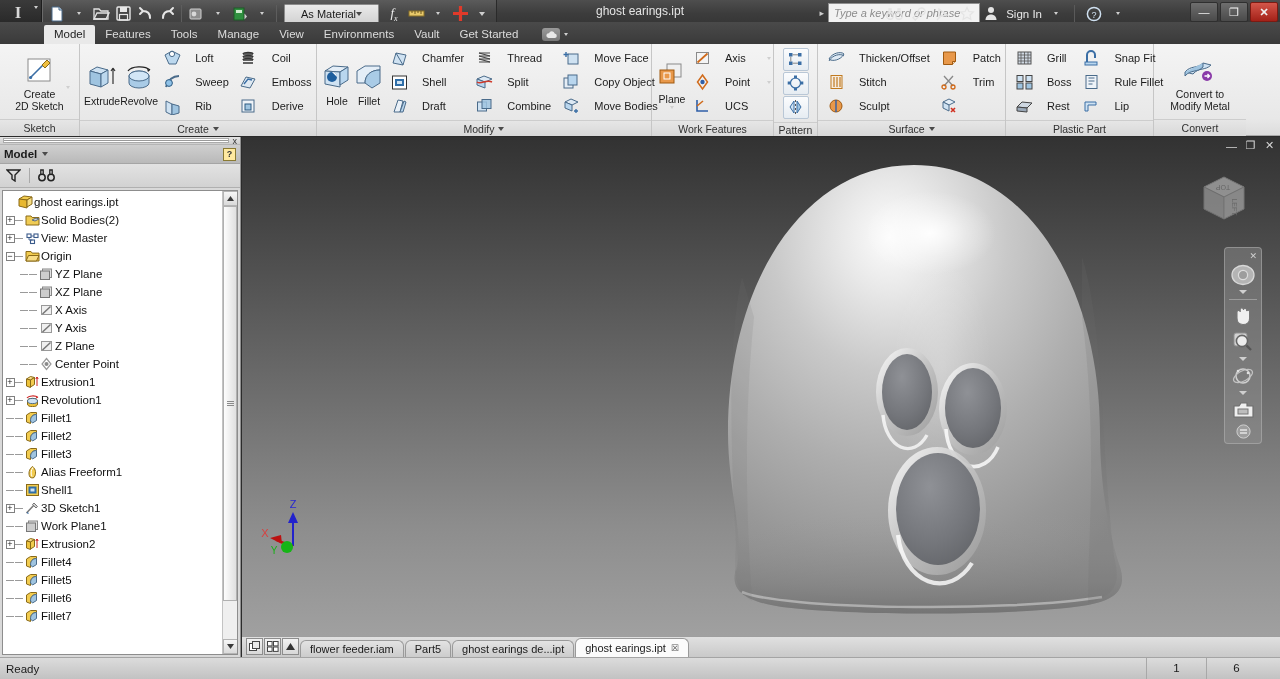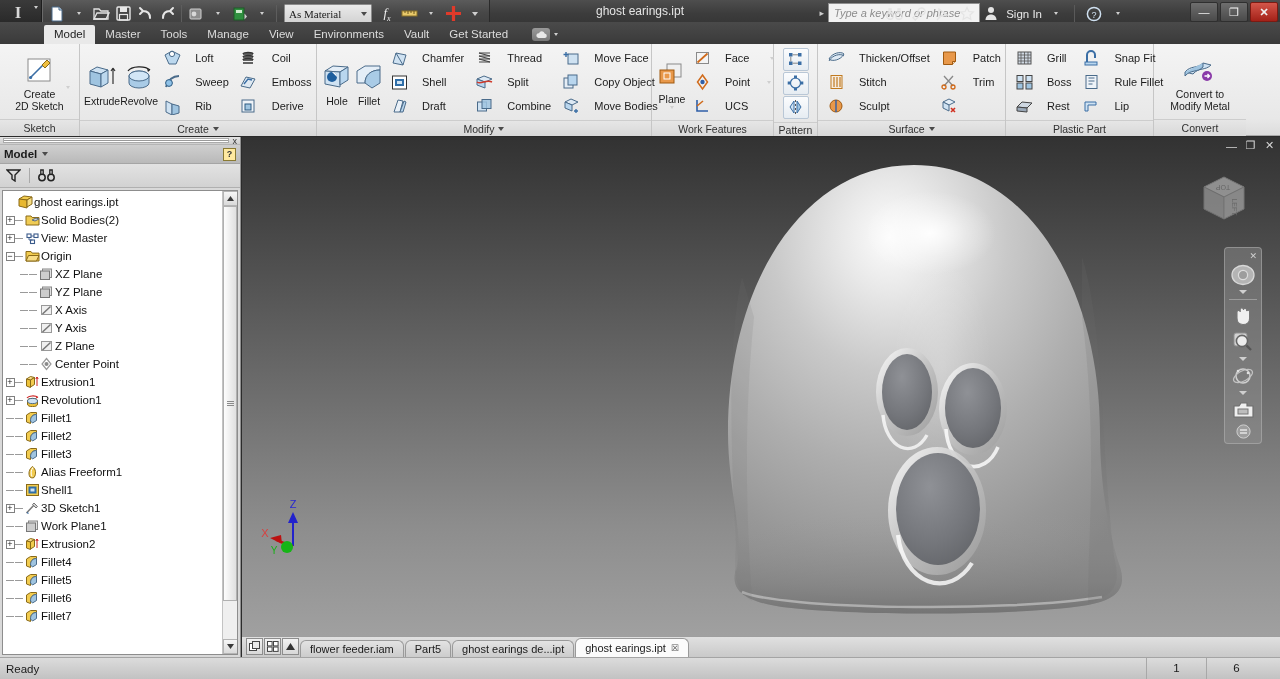--- a/index.html
+++ b/index.html
@@ -39,21 +39,21 @@
   }
   .qbtn { width:22px; height:22px; display:flex; align-items:center; justify-content:center; position:relative; }
   .qsep { width:1px; height:18px; background:#5d5d5d; margin:0 3px; }
   .caret-d { width:0;height:0;border-left:3px solid transparent;border-right:3px solid transparent;border-top:4px solid #cfcfcf; }
   .caret-d.sm { border-left-width:2.5px;border-right-width:2.5px;border-top-width:3.5px; }
 
   .mat-combo {
     display:flex;align-items:center;height:20px;min-width:88px;
     background:linear-gradient(to bottom,#eaeaea,#d2d2d2);
     border:1px solid #8b8b8b; border-radius:1px; margin:0 4px;
-    padding:0 4px; color:#1a1a1a; font-size:11px; justify-content:space-between;font-family:Liberation Serif, serif;
+    padding:0 16px; color:#1a1a1a; font-size:11px; justify-content:space-between;
   }
 
   .title-doc {
     position:absolute; left:0; right:0; top:4px; text-align:center;
     color:#e4e4e4; font-size:12px; pointer-events:none;
   }
 
   .search-wrap {
     position:absolute; right:300px; top:2px;
     display:flex; align-items:center; height:22px;
@@ -415,21 +415,21 @@
 
     <div class="winbtns">
       <div class="wbtn">—</div>
       <div class="wbtn">❐</div>
       <div class="wbtn close">✕</div>
     </div>
   </div>
 
   <div class="tabrow">
     <div class="rtab active">Model</div>
-    <div class="rtab">Master</div>
+    <div class="rtab">Features</div>
     <div class="rtab">Tools</div>
     <div class="rtab">Manage</div>
     <div class="rtab">View</div>
     <div class="rtab">Environments</div>
     <div class="rtab">Vault</div>
     <div class="rtab">Get Started</div>
     <div class="tab-caret">
       <div class="cloudbtn">
         <svg width="13" height="8" viewBox="0 0 13 8">
             <path d="M3.5 7h6a2.2 2.2 0 0 0 .2-4.4A3 3 0 0 0 4 2.2 2.4 2.4 0 0 0 3.5 7z" fill="#e8e8e8"></path>
@@ -694,21 +694,21 @@
           <span class="caret-d sm" style="margin-top:1px"></span>
         </div>
         <div class="smallcol">
           <div class="smallbtn">
             <span class="sico">
               <svg width="19" height="18" viewBox="0 0 19 18">
                   <rect x="3.5" y="3.5" width="12" height="11" fill="#f4f4f4" stroke="#8a8a8a"></rect>
                   <path d="M4.5 13.5L14.5 4.5" stroke="#d06a1a" stroke-width="1.7"></path>
                 </svg>
             </span>
-            <span>Face</span>
+            <span>Axis</span>
             <span class="caret-d sm" style="margin-left:8px"></span>
           </div>
           <div class="smallbtn">
             <span class="sico">
               <svg width="19" height="18" viewBox="0 0 19 18">
                   <path d="M9.5 2l5 7-5 7-5-7z" fill="none" stroke="#d06a1a" stroke-width="1.5"></path>
                   <circle cx="9.5" cy="9" r="2.2" fill="#2f5fa8"></circle>
                 </svg>
             </span>
             <span>Point</span>
@@ -1020,35 +1020,35 @@
             <span class="tgut" style="display: flex; align-items: center; justify-content: center;">
               <span class="thline"></span>
             </span>
             <span class="thline" style="margin-right: 1px;"></span>
             <span class="ticon2">
               <svg width="15" height="14" viewBox="0 0 15 14">
                 <rect x="3.5" y="2" width="9" height="8.5" fill="#e2e2e2" stroke="#888"></rect>
                 <rect x="1.5" y="4" width="9" height="8.5" fill="#cdcdcd" stroke="#777"></rect>
               </svg>
             </span>
-            <span>XZ Plane</span>
+            <span>YZ Plane</span>
           </div>
           <div class="tnode">
             <span style="display: inline-block; width: 16px; height: 18px; flex: 0 0 auto;"></span>
             <span class="tgut" style="display: flex; align-items: center; justify-content: center;">
               <span class="thline"></span>
             </span>
             <span class="thline" style="margin-right: 1px;"></span>
             <span class="ticon2">
               <svg width="15" height="14" viewBox="0 0 15 14">
                 <rect x="3.5" y="2" width="9" height="8.5" fill="#e2e2e2" stroke="#888"></rect>
                 <rect x="1.5" y="4" width="9" height="8.5" fill="#cdcdcd" stroke="#777"></rect>
               </svg>
             </span>
-            <span>YZ Plane</span>
+            <span>XZ Plane</span>
           </div>
           <div class="tnode">
             <span style="display: inline-block; width: 16px; height: 18px; flex: 0 0 auto;"></span>
             <span class="tgut" style="display: flex; align-items: center; justify-content: center;">
               <span class="thline"></span>
             </span>
             <span class="thline" style="margin-right: 1px;"></span>
             <span class="ticon2">
               <svg width="15" height="14" viewBox="0 0 15 14">
                 <rect x="2.5" y="2.5" width="10" height="9" fill="#f0f0f0" stroke="#999"></rect>

